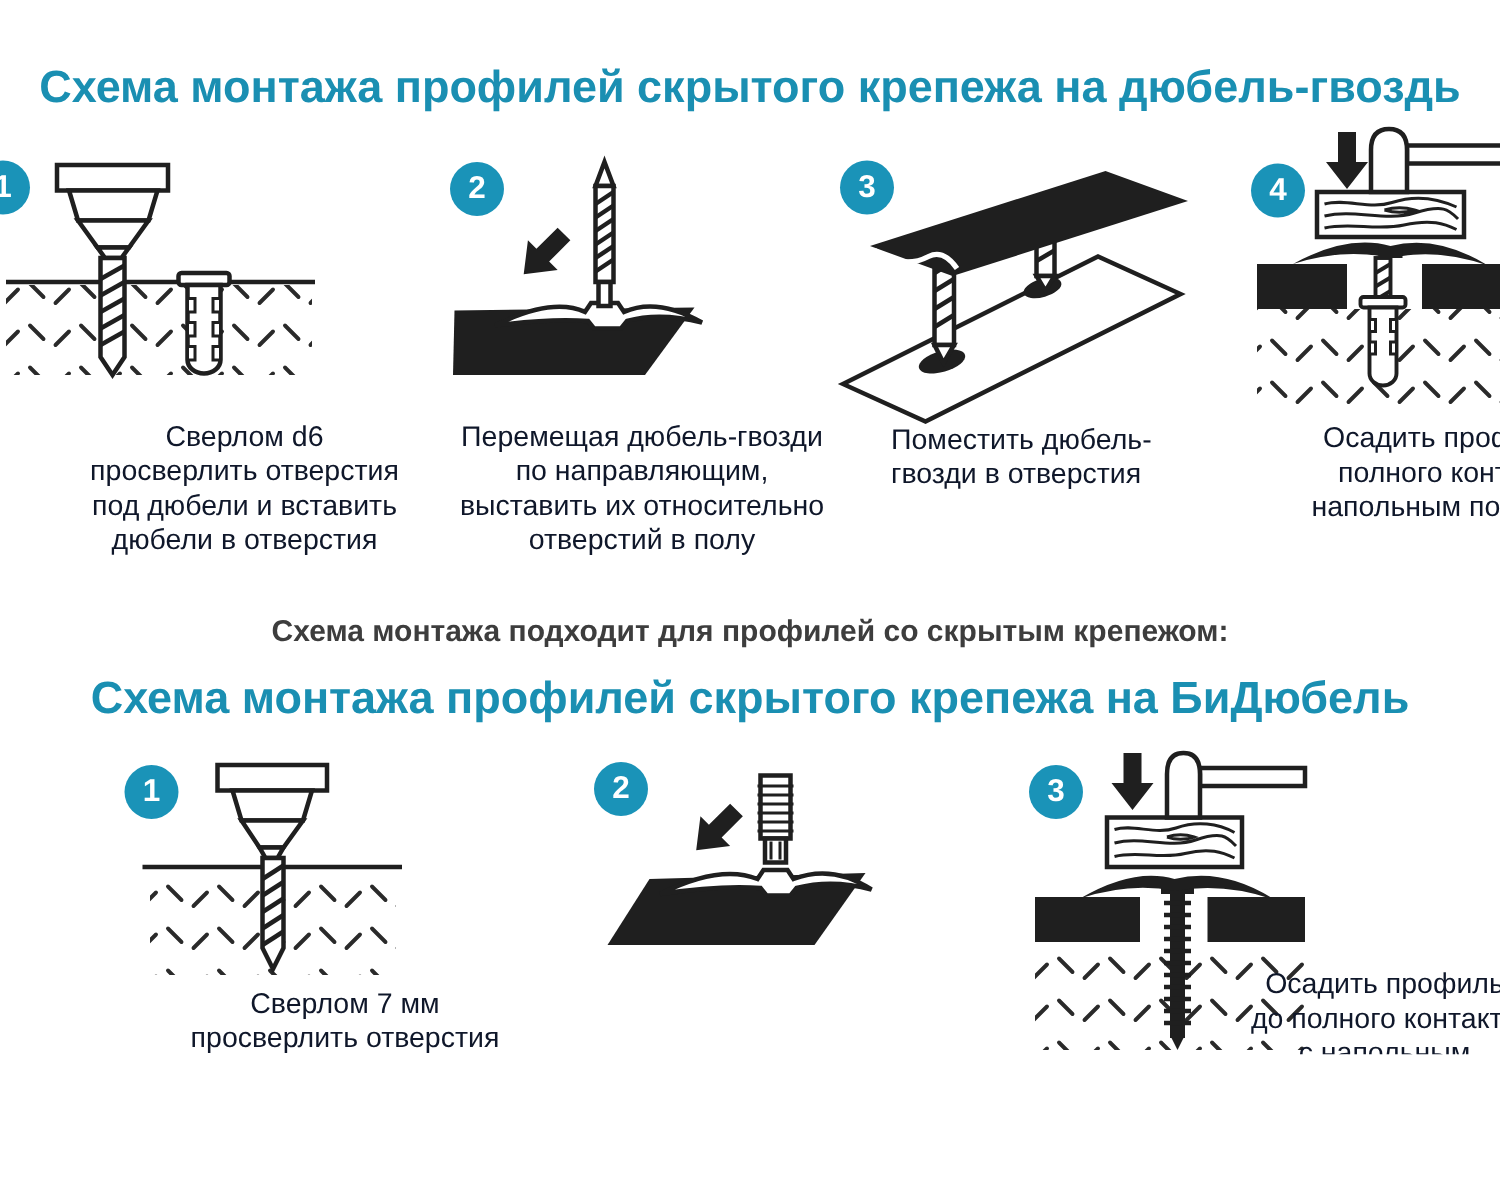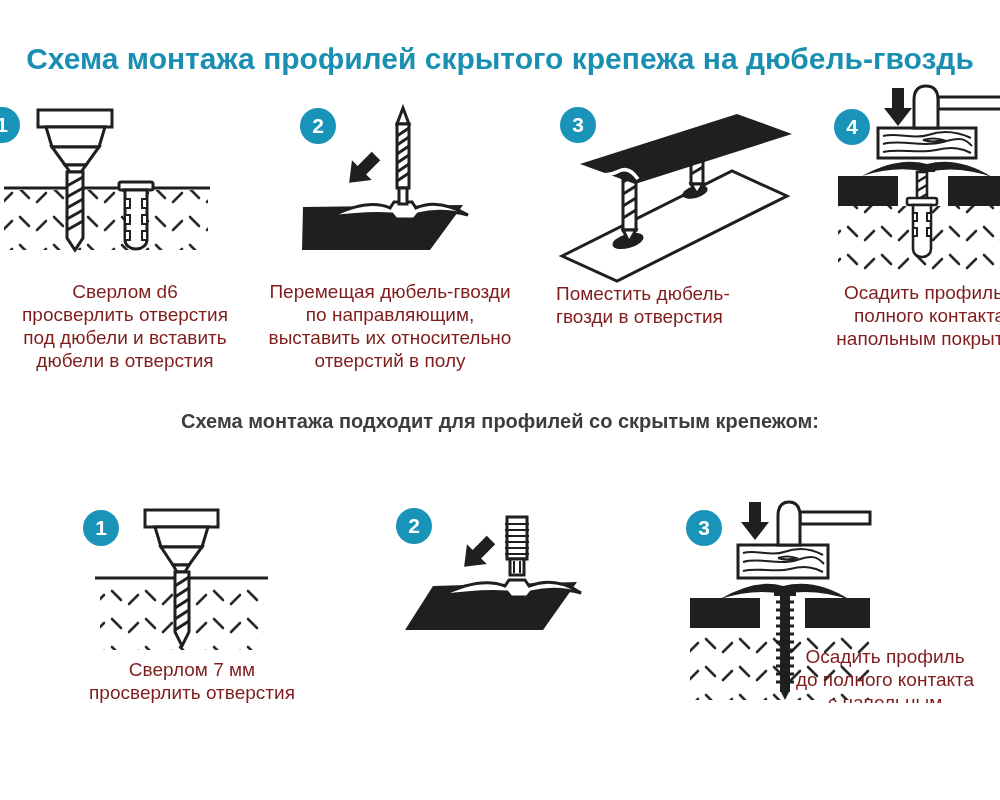--- a/index.html
+++ b/index.html
@@ -10,22 +10,22 @@
   .title{
     position:absolute;left:0;width:1000px;text-align:center;
     font-size:30px;font-weight:bold;color:#1a8fb2;letter-spacing:0;
   }
   .badge{
     position:absolute;width:36px;height:36px;border-radius:50%;
     background:#1a93b8;color:#ffffff;font-size:21px;font-weight:bold;
     display:flex;align-items:center;justify-content:center;
   }
   .caption{
-    position:absolute;font-size:19px;line-height:23px;color:#7f1d1d;
-    white-space:pre-line;text-align:center;
+    position:absolute;font-size:19px;line-height:23px;color:#0f172a;
+    white-space:pre-line;text-align:center;padding-left:38px;
   }
   .caption.left{text-align:left;}
   .note{
     position:absolute;font-size:20px;line-height:23px;color:#3d3d3d;
     text-align:center;white-space:pre-line;
   }
   svg.illu{position:absolute;overflow:visible;}
 </style>
 </head>
 <body>
@@ -164,20 +164,21 @@
   <div class="caption left" style="left:556px;top:282px;width:230px;">Поместить дюбель-
 гвозди в отверстия</div>
   <div class="caption" style="left:820px;top:281px;width:234px;">Осадить профиль до
 полного контакта с
 напольным покрытием</div>
 
   <div class="note" style="left:0;top:387px;width:1000px;font-weight:bold;">
     <div>Схема монтажа подходит для профилей со скрытым крепежом:</div>
   </div>
 
+  <div class="title" style="top:449px;">Схема монтажа профилей скрытого крепежа на БиДюбель</div>
 
   <div class="badge" style="left:83px;top:510px;">1</div>
   <div class="badge" style="left:396px;top:508px;">2</div>
   <div class="badge" style="left:686px;top:510px;">3</div>
 
   <svg class="illu" style="left:92px;top:500px;" width="180" height="158" viewBox="0 0 180 158">
     <g>
       <rect x="8" y="80" width="164" height="70" fill="url(#hatch)"></rect>
       <line x1="3" y1="78" x2="176" y2="78" stroke="#1f1f1f" stroke-width="3"></line>
     </g>

